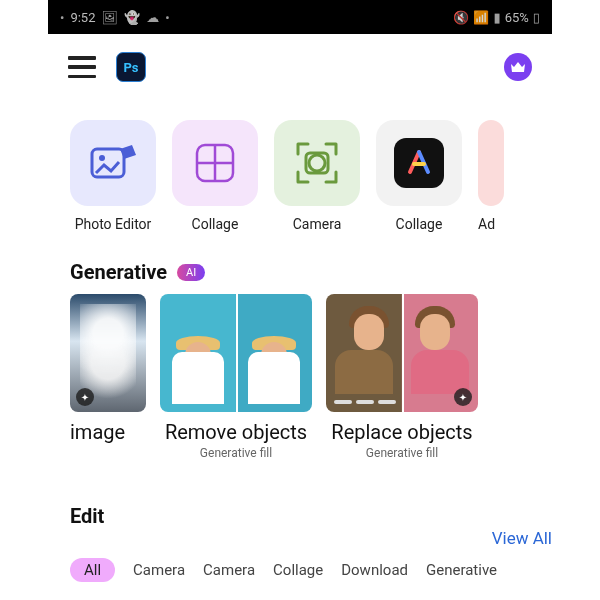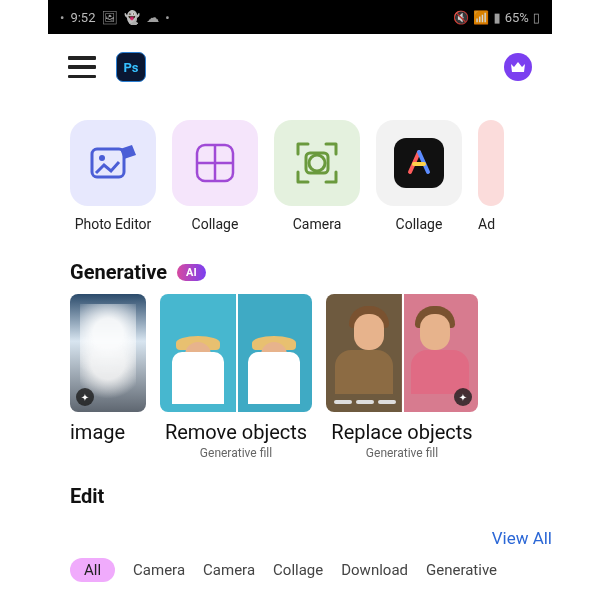--- a/index.html
+++ b/index.html
@@ -19,21 +19,21 @@
 .tile .bx { width:86px; height:86px; border-radius:18px; display:flex; align-items:center; justify-content:center; }
 .tile .lab { margin-top:10px; font-size:14px; color:#222; white-space:nowrap; }
 .bx-photoed { background:#e7e8fd; }
 .bx-collage { background:#f5e5fb; }
 .bx-camera { background:#e4f1de; }
 .bx-express { background:#f2f2f2; }
 .bx-ad { background:#fbdcdb; }
 .express-sq { width:50px; height:50px; border-radius:12px; background:#111; display:flex; align-items:center; justify-content:center; }
 .section-title { padding:20px 4px 10px; display:flex; align-items:center; gap:10px; }
 .section-title h2 { font-size:20px; font-weight:700; color:#111; }
-.ai-pill { font-size:11px; font-weight:700; color:#fff; background:linear-gradient(90deg,#d64aa0,#7b3ff0); padding:2px 9px; border-radius:10px; }
+.ai-pill { font-size:11px; font-weight:400; color:#fff; background:linear-gradient(90deg,#d64aa0,#7b3ff0); padding:2px 9px; border-radius:10px; }
 .gen-row { display:flex; gap:14px; padding:0 4px 8px; }
 .gen-card { cursor:pointer; }
 .gen-card .thumb { height:118px; border-radius:8px; position:relative; overflow:hidden; }
 .gen-card .t1 { width:76px; background:linear-gradient(180deg,#2b4b6b 0%,#d8e5f0 40%,#5e6670 100%); }
 .gen-card .t2 { width:152px; background:linear-gradient(90deg,#47b7cf 0%,#47b7cf 49.6%,#3faac4 50%,#3faac4 100%); position:relative; }
 .gen-card .t3 { width:152px; background:linear-gradient(90deg,#6e5a3f 0%,#6e5a3f 49.6%,#d77b8f 50%,#d77b8f 100%); position:relative; }
 .gen-card .vline { position:absolute; top:0; bottom:0; left:50%; width:2px; background:#fff; }
 .gen-card .circ { position:absolute; bottom:6px; left:6px; width:18px; height:18px; border-radius:50%; background:rgba(30,30,30,.8); color:#fff; font-size:10px; display:flex; align-items:center; justify-content:center; }
 .gen-card .circ.r { left:auto; right:6px; }
 .gen-card .ttl { margin-top:8px; font-size:20px; color:#111; text-align:center; }
@@ -48,21 +48,21 @@
 .t1 .cloud { position:absolute; inset:10px; background:radial-gradient(circle at 50% 30%,#fff 0%,#fff 20%,transparent 60%), radial-gradient(circle at 50% 60%,#f2f2f2 0%,#f2f2f2 25%,transparent 55%); opacity:.9; }
 .t3 .face3 { position:absolute; width:30px; height:36px; background:#e7b38c; border-radius:14px; top:20px; }
 .t3 .face3.l { left:28px; }
 .t3 .face3.r { right:28px; }
 .t3 .hair { position:absolute; width:40px; height:22px; border-radius:20px 20px 4px 4px; top:12px; background:#7a5230; }
 .t3 .hair.l { left:23px; }
 .t3 .hair.r { right:23px; }
 .t3 .body3 { position:absolute; bottom:18px; width:58px; height:44px; border-radius:16px 16px 0 0; }
 .t3 .body3.l { left:9px; background:#8c6b43; }
 .t3 .body3.r { right:9px; background:#e06b84; }
-.edit-head { display:flex; align-items:flex-start; padding:16px 4px 6px; }
+.edit-head { display:flex; align-items:center; padding:16px 4px 6px; }
 .edit-head h2 { font-size:20px; font-weight:700; color:#111; }
 .edit-head .viewall { margin-left:auto; color:#2b67d6; font-size:17px; cursor:pointer;margin-top:44px; }
 .filter-row { display:flex; gap:18px; padding:4px 4px 0; align-items:center; font-size:15px; color:#444; }
 .filter-row .chip { background:#f0abfc; border-radius:14px; padding:3px 14px; color:#222; cursor:pointer; }
 .filter-row span { cursor:pointer; white-space:nowrap; }
 .pad { padding-left:22px; padding-right:0; }
 </style>
 </head>
 <body>
 

